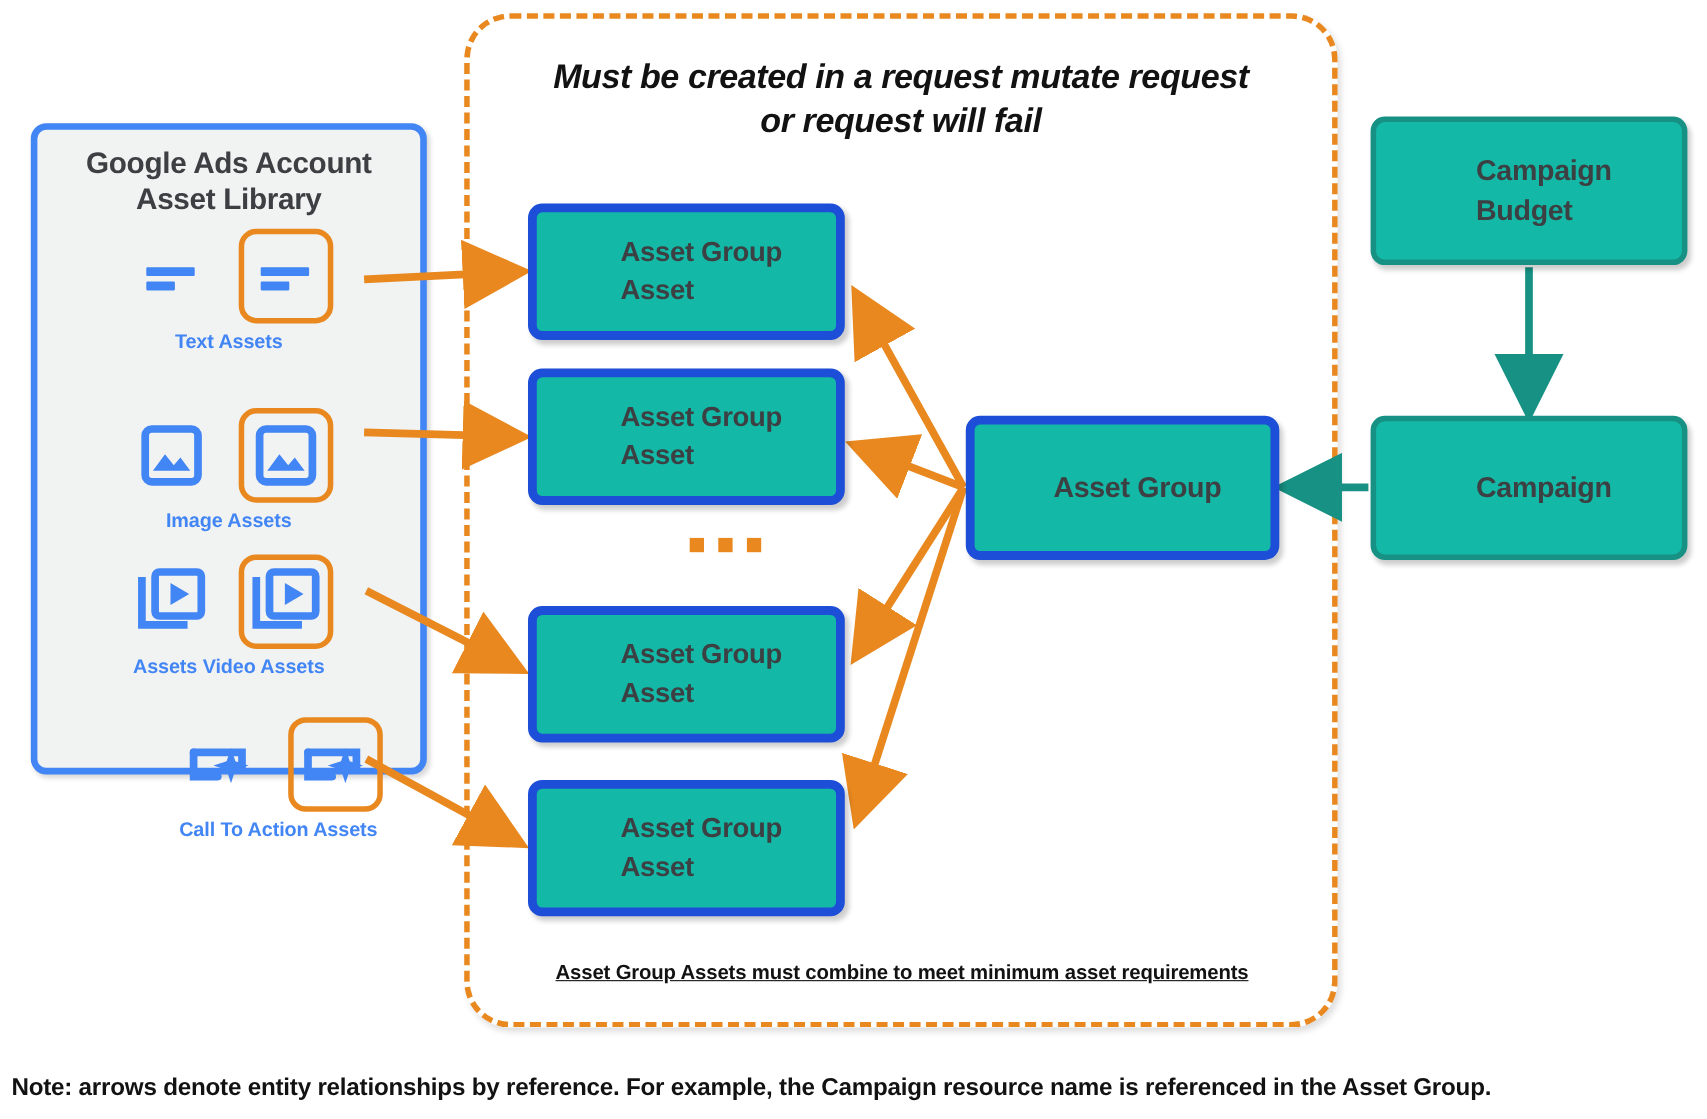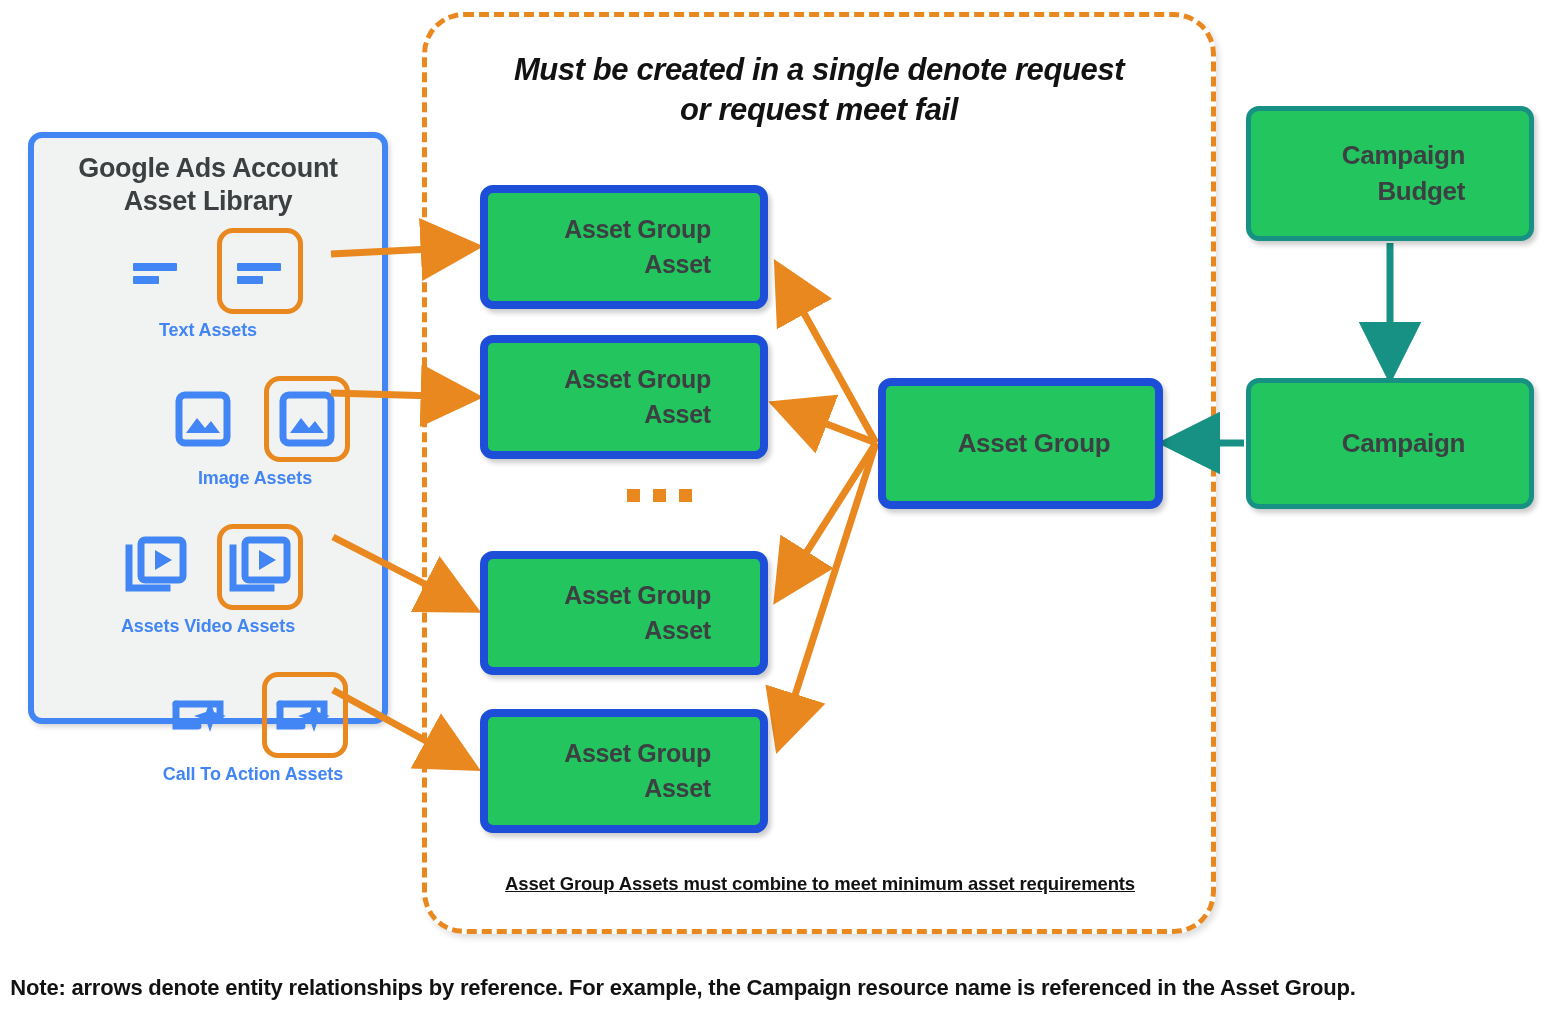--- a/index.html
+++ b/index.html
@@ -35,21 +35,20 @@
     left: 28px;
     top: 112px;
     width: 360px;
     height: 592px;
     background: #f1f2f2;
     border: 6px solid #4285f4;
     border-radius: 14px;
     box-sizing: border-box;
     z-index: 2;
     box-shadow: 2px 3px 5px rgba(0,0,0,0.16);
-    margin-top: 20px;
   }
   #library-title {
     position: absolute;
     left: 0; right: 0;
     top: 14px;
     text-align: center;
     font-size: 27px;
     font-weight: bold;
     line-height: 1.22;
     color: #3c4043;
@@ -128,25 +127,25 @@
     color: #121212;
     letter-spacing: -0.15px;
     z-index: 6;
     text-decoration: underline;
   }
 
   
   .node {
     position: absolute;
     box-sizing: border-box;
-    background: #22c55e;
+    background: #14b8a6;
     display: flex;
     align-items: center;
     justify-content: center;
-    text-align: right;
+    text-align: left;
     color: #3c4043;
     font-weight: bold;
     box-shadow: 3px 4px 5px rgba(0,0,0,0.2);
     z-index: 7;
     padding-left: 27px;
   }
   .node.orange {
     border: 8px solid #1d4ed8;
     border-radius: 13px;
   }
@@ -295,21 +294,21 @@
         <div class="icon-slot highlighted">
           <svg width="62" height="62" viewBox="0 0 62 62">
             <rect x="8" y="23" width="44" height="8" rx="1" fill="#4285f4"></rect>
             <rect x="8" y="36" width="26" height="8" rx="1" fill="#4285f4"></rect>
           </svg>
         </div>
       </div>
       <div class="asset-label">Text Assets</div>
     </div>
 
-    <div class="asset-row" style="top:234px;padding-left:47px;">
+    <div class="asset-row" style="top:249px;">
       <div class="asset-icons">
         <div class="icon-slot">
           <svg width="62" height="62" viewBox="0 0 62 62">
             <rect x="7" y="7" width="48" height="48" rx="6" fill="none" stroke="#4285f4" stroke-width="7"></rect>
             <path d="M14 45 L25 30 L33 40 L39 33 L48 45 Z" fill="#4285f4"></path>
           </svg>
         </div>
         <div class="icon-slot highlighted">
           <svg width="62" height="62" viewBox="0 0 62 62">
             <rect x="7" y="7" width="48" height="48" rx="6" fill="none" stroke="#4285f4" stroke-width="7"></rect>
@@ -356,22 +355,22 @@
             <path d="M42 16 L46 28 L58 32 L46 36 L42 48 L38 36 L26 32 L38 28 Z" fill="#4285f4"></path>
           </svg>
         </div>
       </div>
       <div class="asset-label">Call To Action Assets</div>
     </div>
 
   </div>
 
   <div id="mutate-title">
-    <div>Must be created in a single denote request</div>
-    <div>or request meet fail</div>
+    <div>Must be created in a request mutate request</div>
+    <div>or request will fail</div>
   </div>
 
   <div class="node orange aga" id="aga-1">
     <div>
       <div>Asset Group</div>
       <div>Asset</div>
     </div>
   </div>
   <div class="node orange aga" id="aga-2">
     <div>

